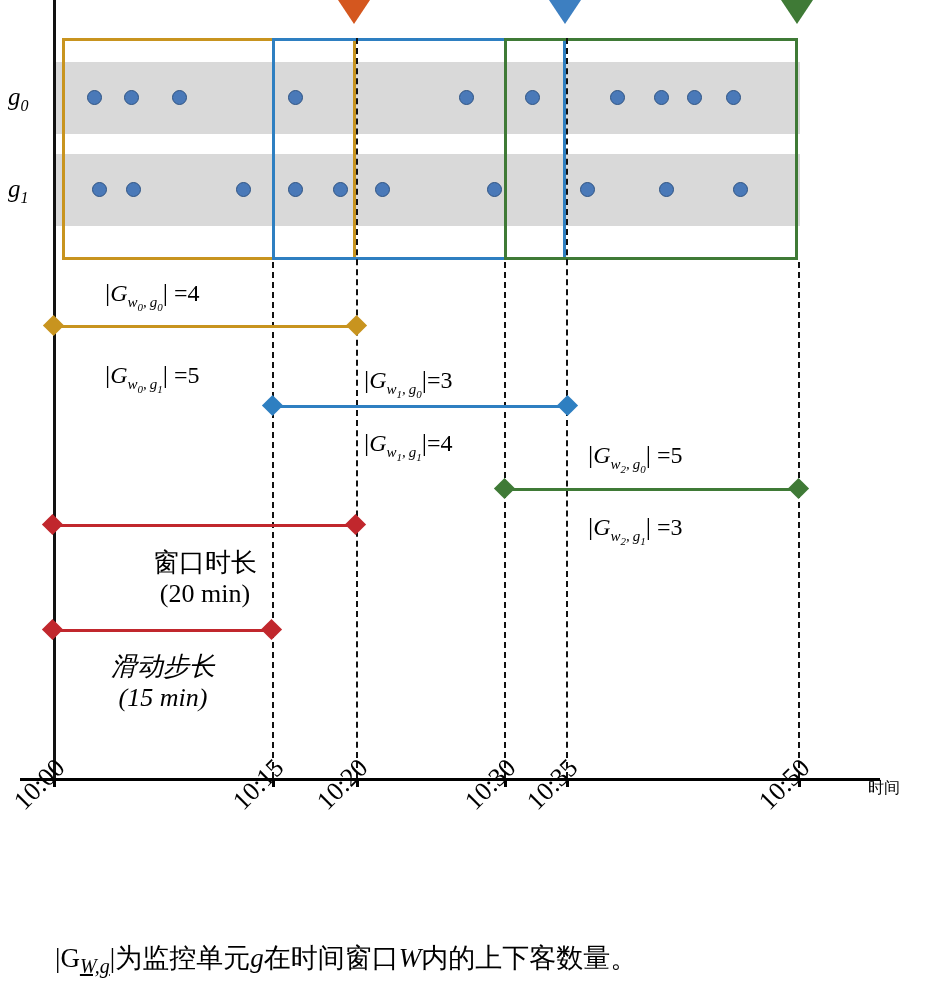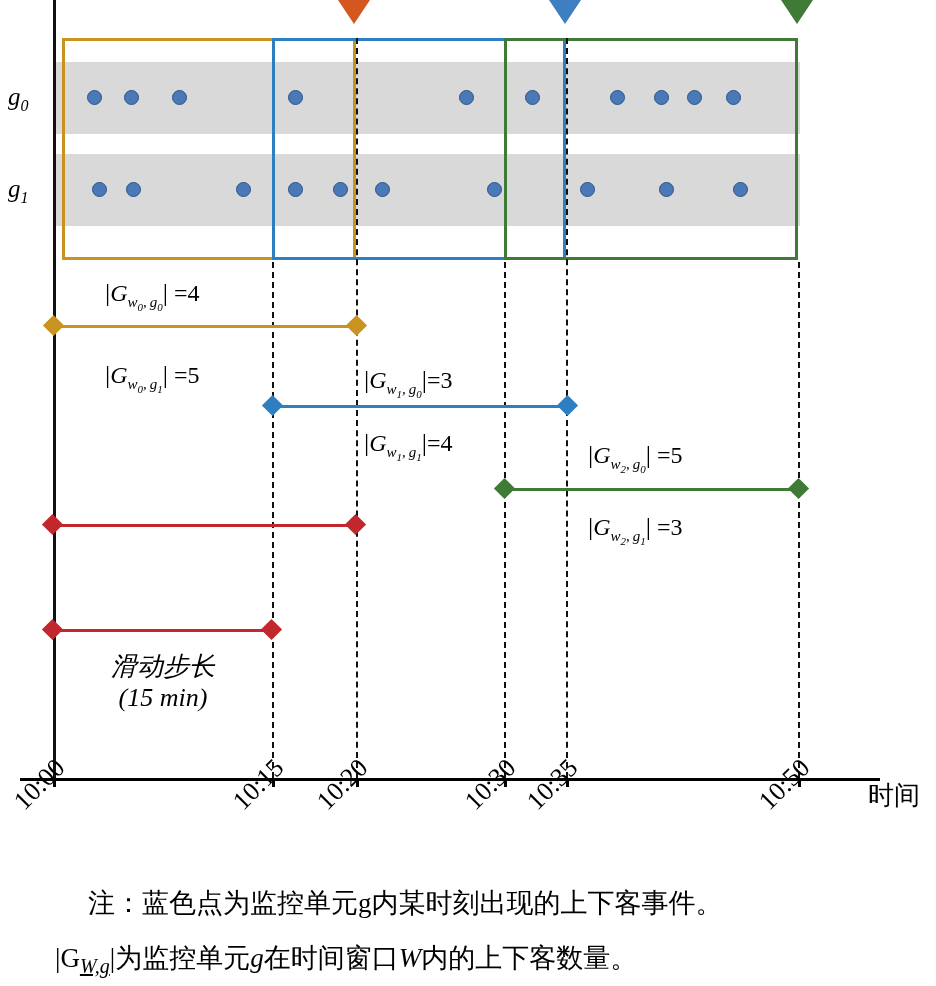--- a/index.html
+++ b/index.html
@@ -127,21 +127,21 @@
   }
   .axis-tick-label {
     font-family: "Liberation Serif", serif;
     font-size: 26px;
     transform-origin: left top;
     transform: rotate(-45deg);
     white-space: nowrap;
   }
   .axis-name {
     font-family: "Liberation Serif", serif;
-    font-size: 26px;
+    font-size: 16px;
     white-space: nowrap;
   }
 
   
   .caption {
     font-family: "Liberation Serif", serif;
     font-size: 27px;
     white-space: nowrap;
   }
   .caption i { font-style: italic; }
@@ -225,20 +225,24 @@
   <div class="abs bar-line c-green" style="left:510px; top:488px; width:290px; background:transparent;"></div>
   <div class="abs bar-dia c-green" style="left:497px; top:481px;"></div>
   <div class="abs bar-dia c-green" style="left:791px; top:481px;"></div>
   <div class="abs ann" style="left:588px; top:512px;">
     <span class="bigbar">|</span><i>G</i><sub><i>w</i><sub style="font-size:11px">2</sub>, <i>g</i><sub style="font-size:11px">1</sub></sub><span class="bigbar">|</span>&nbsp;<span>=3</span>
   </div>
 
   <div class="abs bar-line c-red" style="left:60px; top:524px; width:296px; background:transparent;"></div>
   <div class="abs bar-dia c-red" style="left:45px; top:517px;"></div>
   <div class="abs bar-dia c-red" style="left:348px; top:517px;"></div>
+  <div class="abs redlabel" style="left:85px; top:548px; width:240px;">
+    <div>窗口时长</div>
+    <div>(20 min)</div>
+  </div>
 
   <div class="abs bar-line c-red" style="left:60px; top:629px; width:212px; background:transparent;"></div>
   <div class="abs bar-dia c-red" style="left:45px; top:622px;"></div>
   <div class="abs bar-dia c-red" style="left:264px; top:622px;"></div>
   <div class="abs redlabel" style="left:43px; top:652px; width:240px;font-style:italic;">
     <div>滑动步长</div>
     <div>(15 min)</div>
   </div>
 
   <div class="abs axis-line" style="left:20px; top:778px; width:860px;"></div>
@@ -251,20 +255,17 @@
 
   <div class="abs axis-tick-label" style="left:8px; top:795px;">10:00</div>
   <div class="abs axis-tick-label" style="left:227px; top:795px;">10:15</div>
   <div class="abs axis-tick-label" style="left:311px; top:795px;">10:20</div>
   <div class="abs axis-tick-label" style="left:459px; top:795px;">10:30</div>
   <div class="abs axis-tick-label" style="left:521px; top:795px;">10:35</div>
   <div class="abs axis-tick-label" style="left:753px; top:795px;">10:50</div>
 
   <div class="abs axis-name" style="left:868px; top:778px;">时间</div>
 
-  <div class="abs caption" style="left:88px; top:885px;">
-    <span>注：蓝色点为监控单元g内某时刻出现的上下客事件。</span>
-  </div>
   <div class="abs caption" style="left:55px; top:940px;">
     <span>|G</span><sub>W,g</sub><span>|为监控单元</span><i>g</i><span>在时间窗口</span><i>W</i><span>内的上下客数量。</span>
   </div>
 
 </div>
 
 </body></html>

